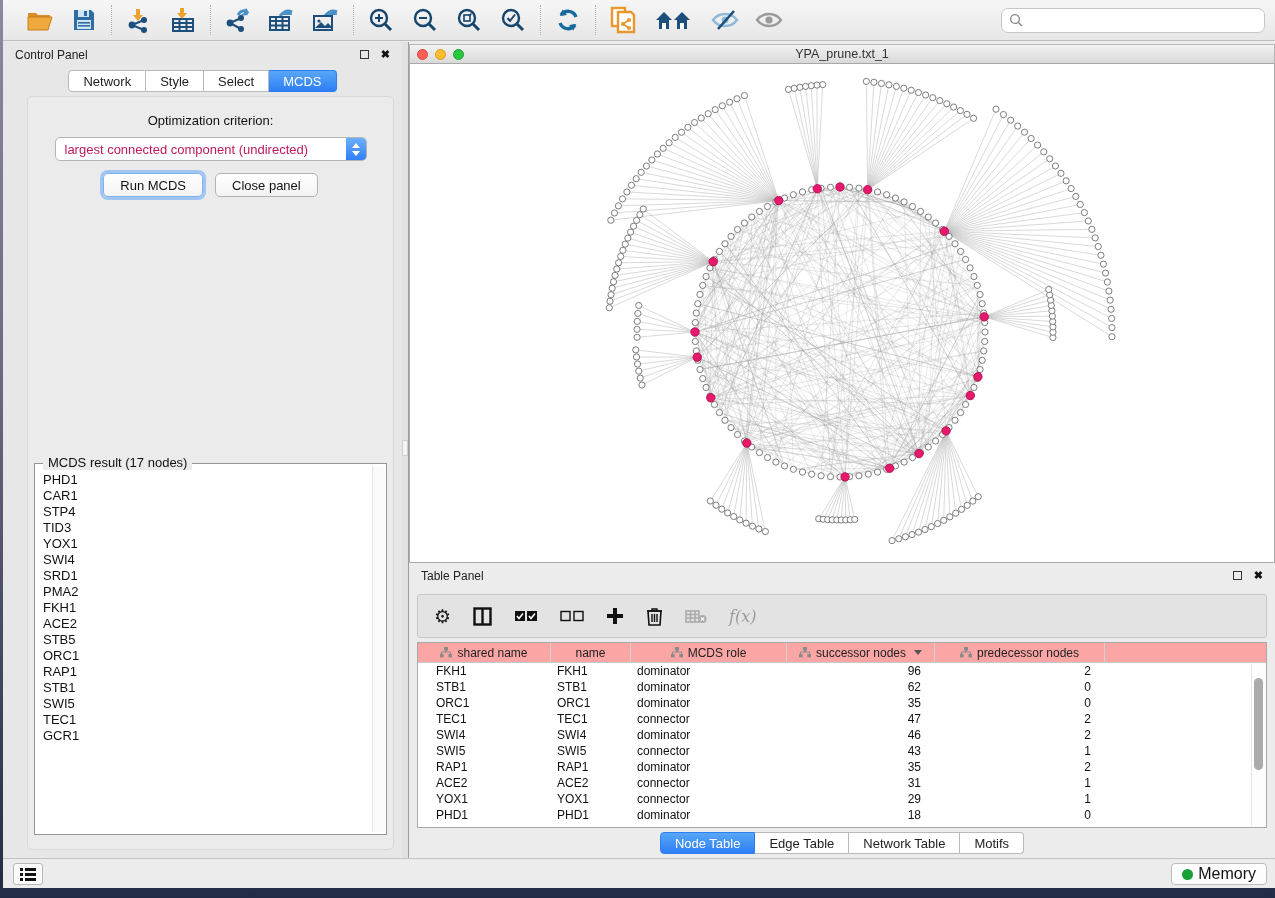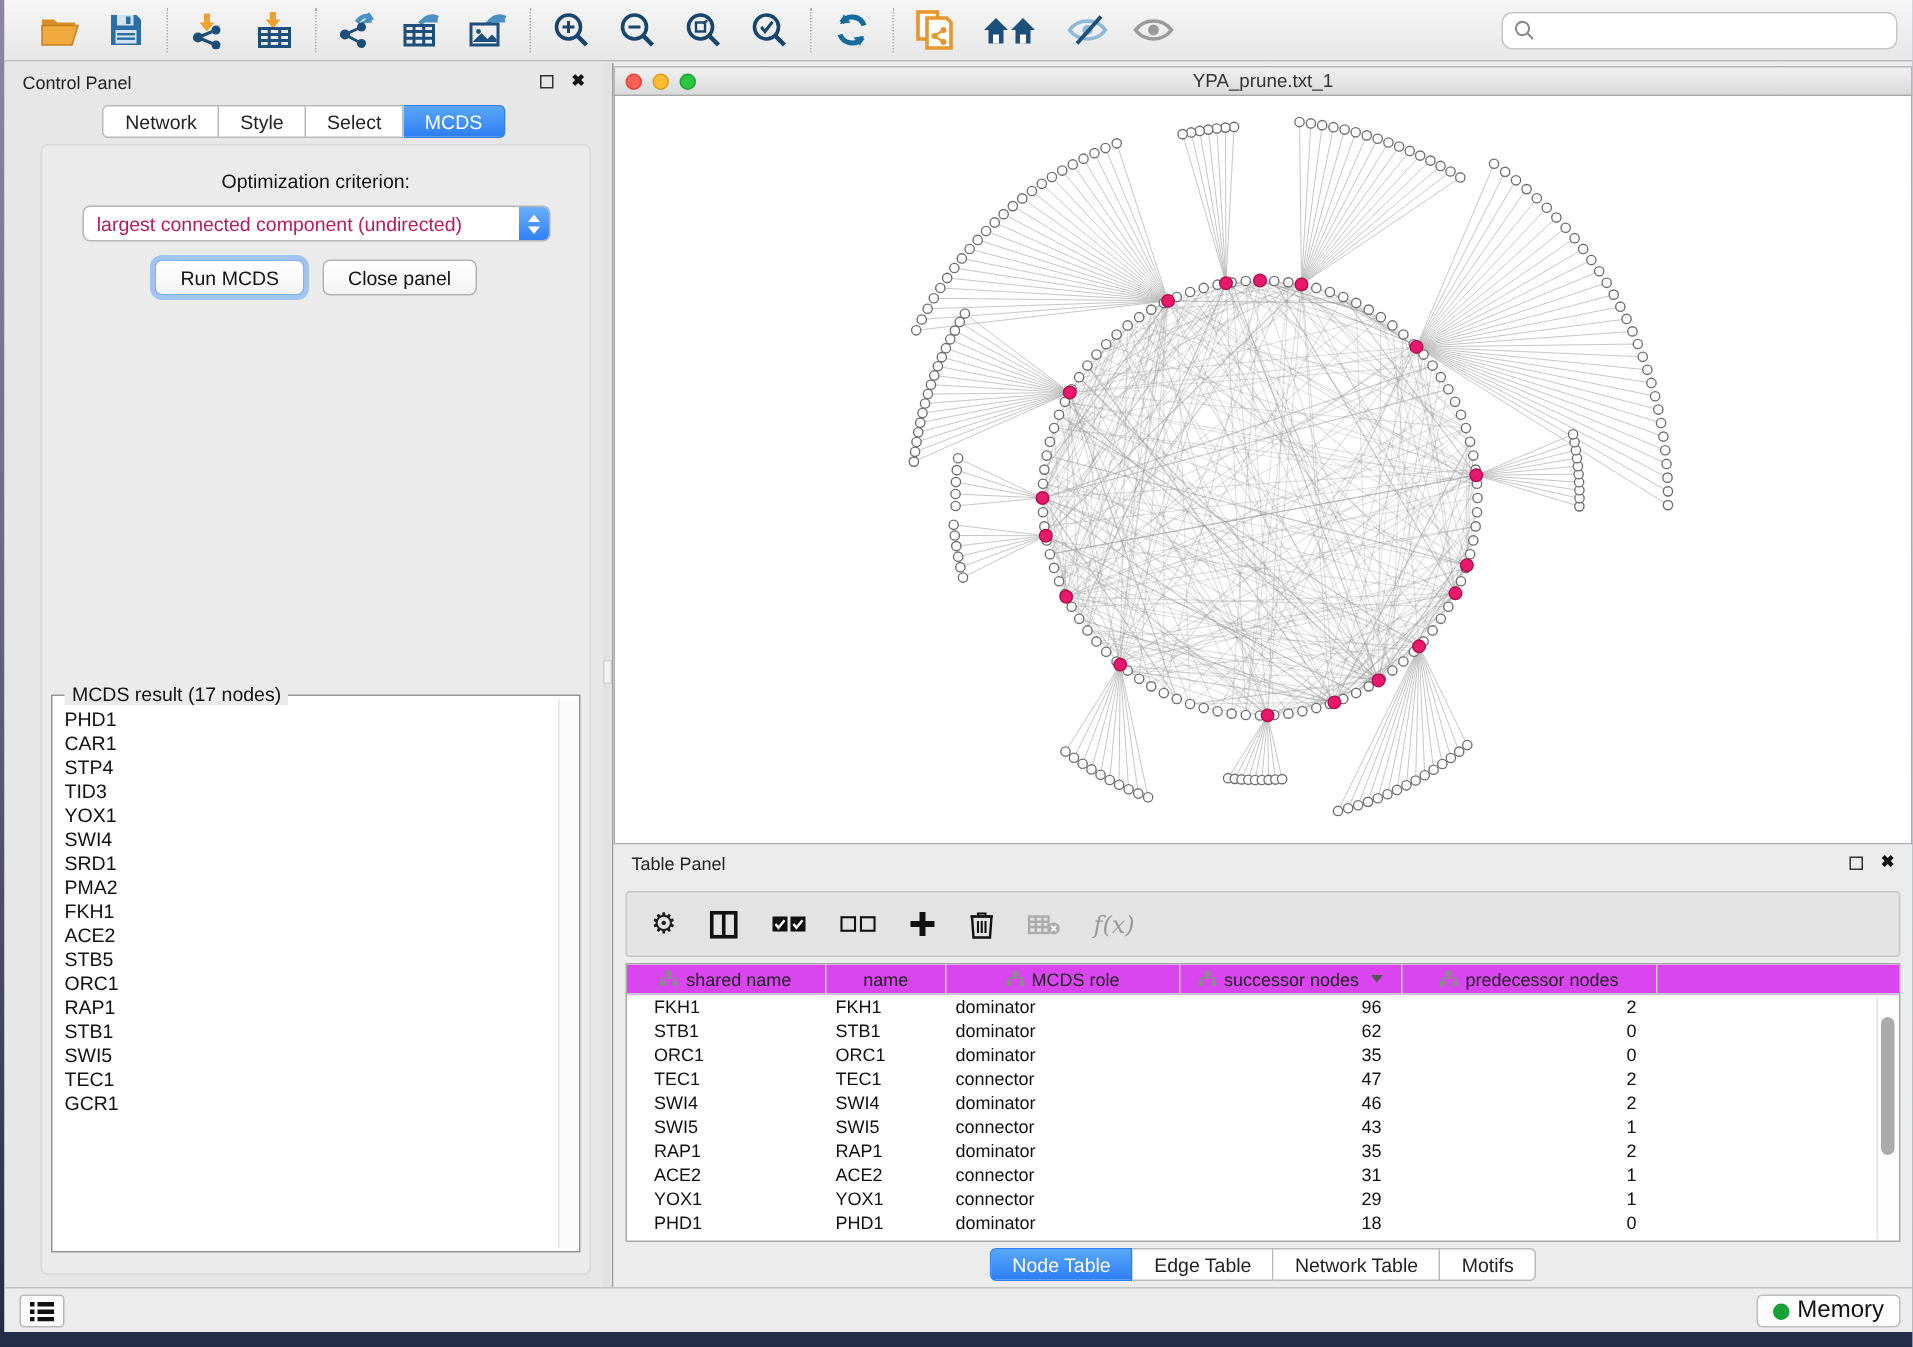--- a/index.html
+++ b/index.html
@@ -66,21 +66,21 @@
   .net-title .t { flex:1; text-align:center; font-size:12.5px; color:#333; }
   .net-canvas { height:499px; background:#fff; border:1px solid #ababab; border-top:none; overflow:hidden; }
 
   
   .table-panel { position:absolute; left:406px; right:0; top:563px; bottom:30px; background:#ececec; }
   .tp-toolbar { margin:6px 8px 0 8px; height:44px; background:#e3e3e3; border:1px solid #c6c6c6; border-radius:3px;
     display:flex; align-items:center; gap:22px; padding:0 16px; }
   .tpi { display:flex; align-items:center; justify-content:center; }
   .fx { font-family:"DejaVu Serif", serif; font-style:italic; font-size:16px; color:#9a9a9a; }
   .tp-table { position:absolute; left:8px; right:8px; top:79px; bottom:30px; background:#fff; border:1px solid #a8a8a8; overflow:hidden; }
-  .thead { display:flex; height:20px; background:#d946ef; border-bottom:1px solid #c9c9c9;text-align:center; }
+  .thead { display:flex; height:20px; background:#fca5a5; border-bottom:1px solid #c9c9c9;text-align:center; }
   .th { display:flex; align-items:center; gap:5px; font-size:12px; color:#222; border-right:1px solid #d2d2d2;
     padding:0 6px; justify-content:center; }
   .sortchev { width:0; height:0; border-left:4px solid transparent; border-right:4px solid transparent; border-top:5px solid #555; margin-left:3px; }
   .trow { display:flex; height:16px; align-items:center; font-size:12px; color:#111; }
   .td { padding:0 6px; white-space:nowrap; overflow:hidden; }
   .num { text-align:right; padding-right:14px; }
   .tscroll { position:absolute; top:21px; right:1px; bottom:1px; width:14px; background:#fdfdfd; border-left:1px solid #e4e4e4; }
   .tthumb { position:absolute; top:14px; left:2px; width:9px; height:92px; background:#ababab; border-radius:5px; }
   .tp-tabs { position:absolute; bottom:4px; left:0; right:0; display:flex; justify-content:center;align-items:flex-end; }
 

